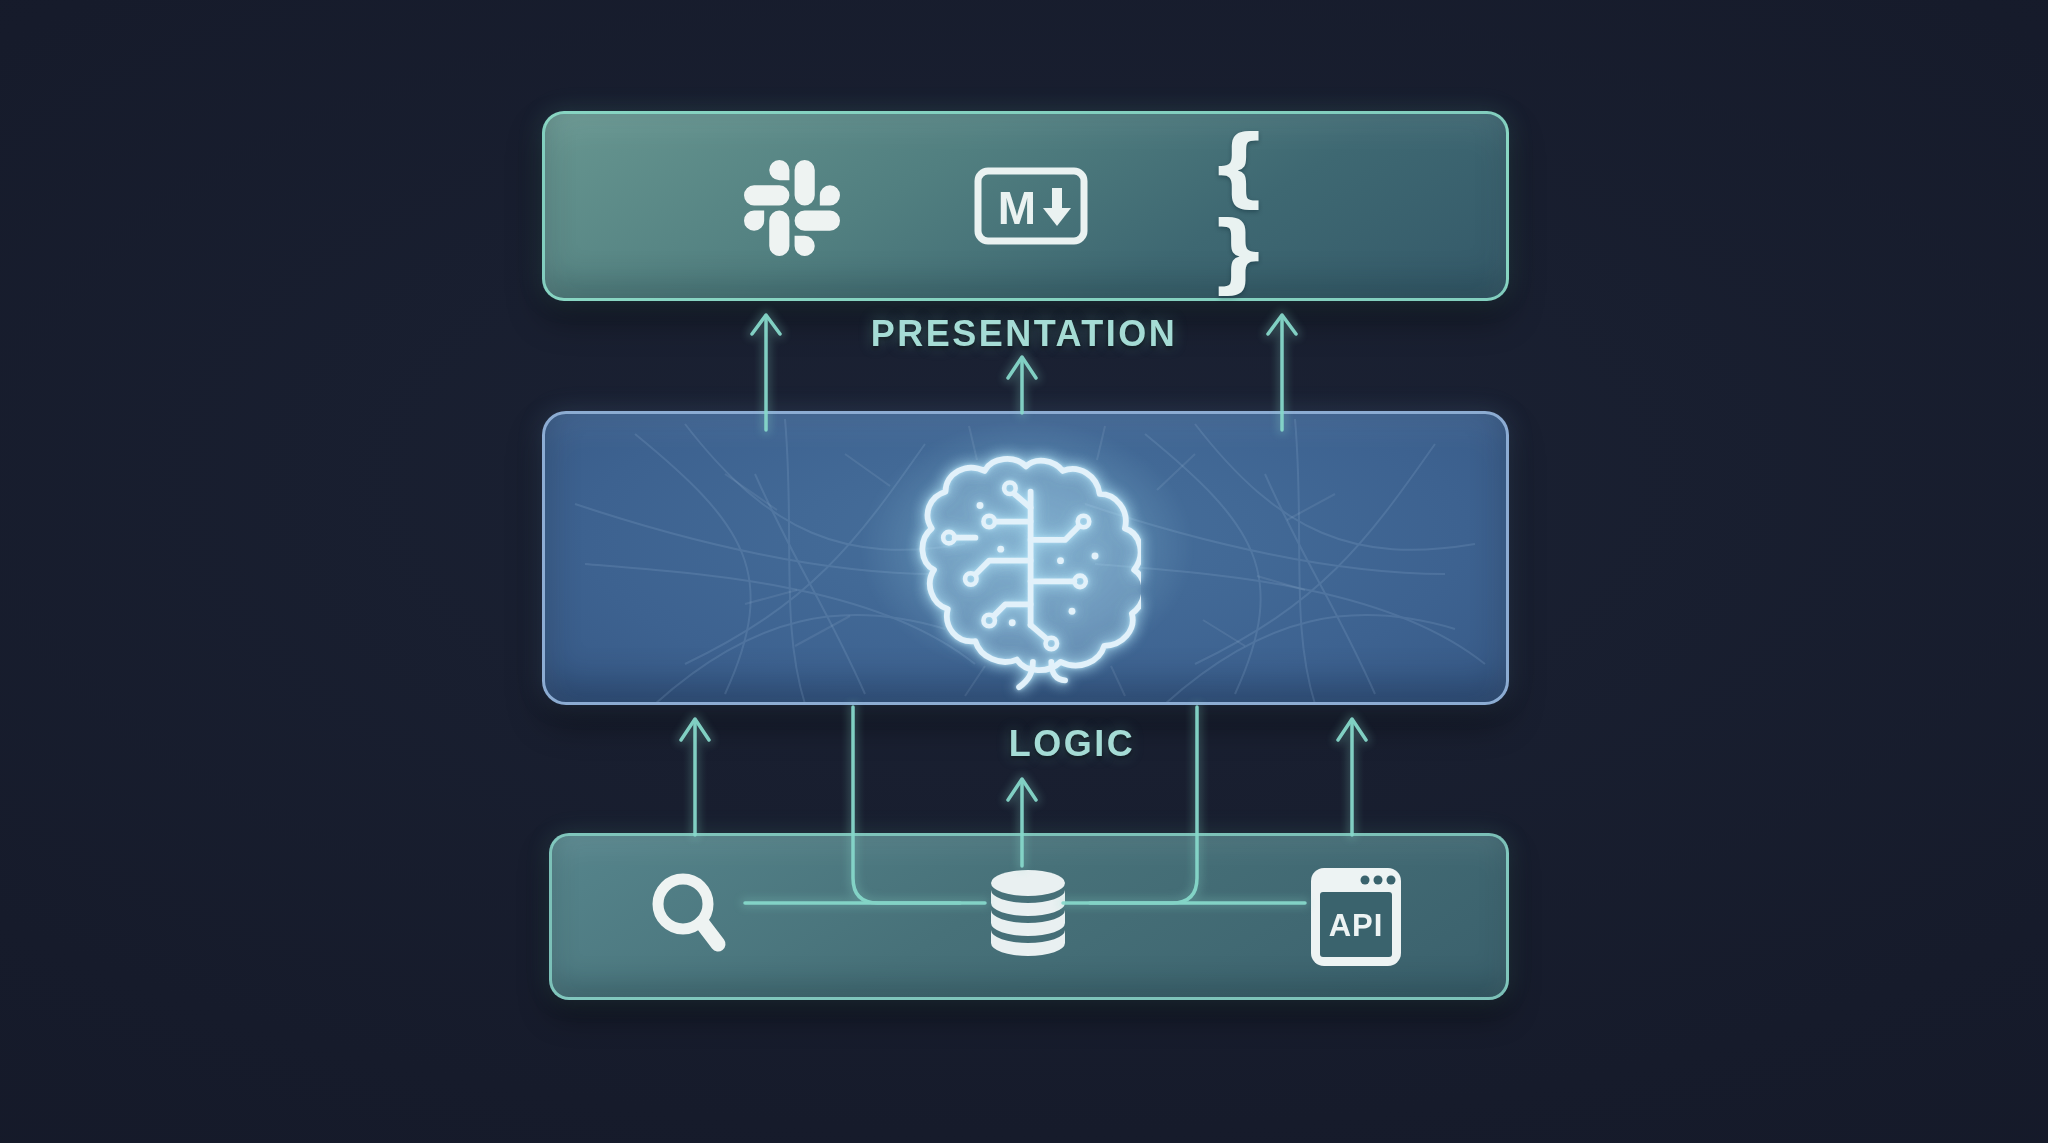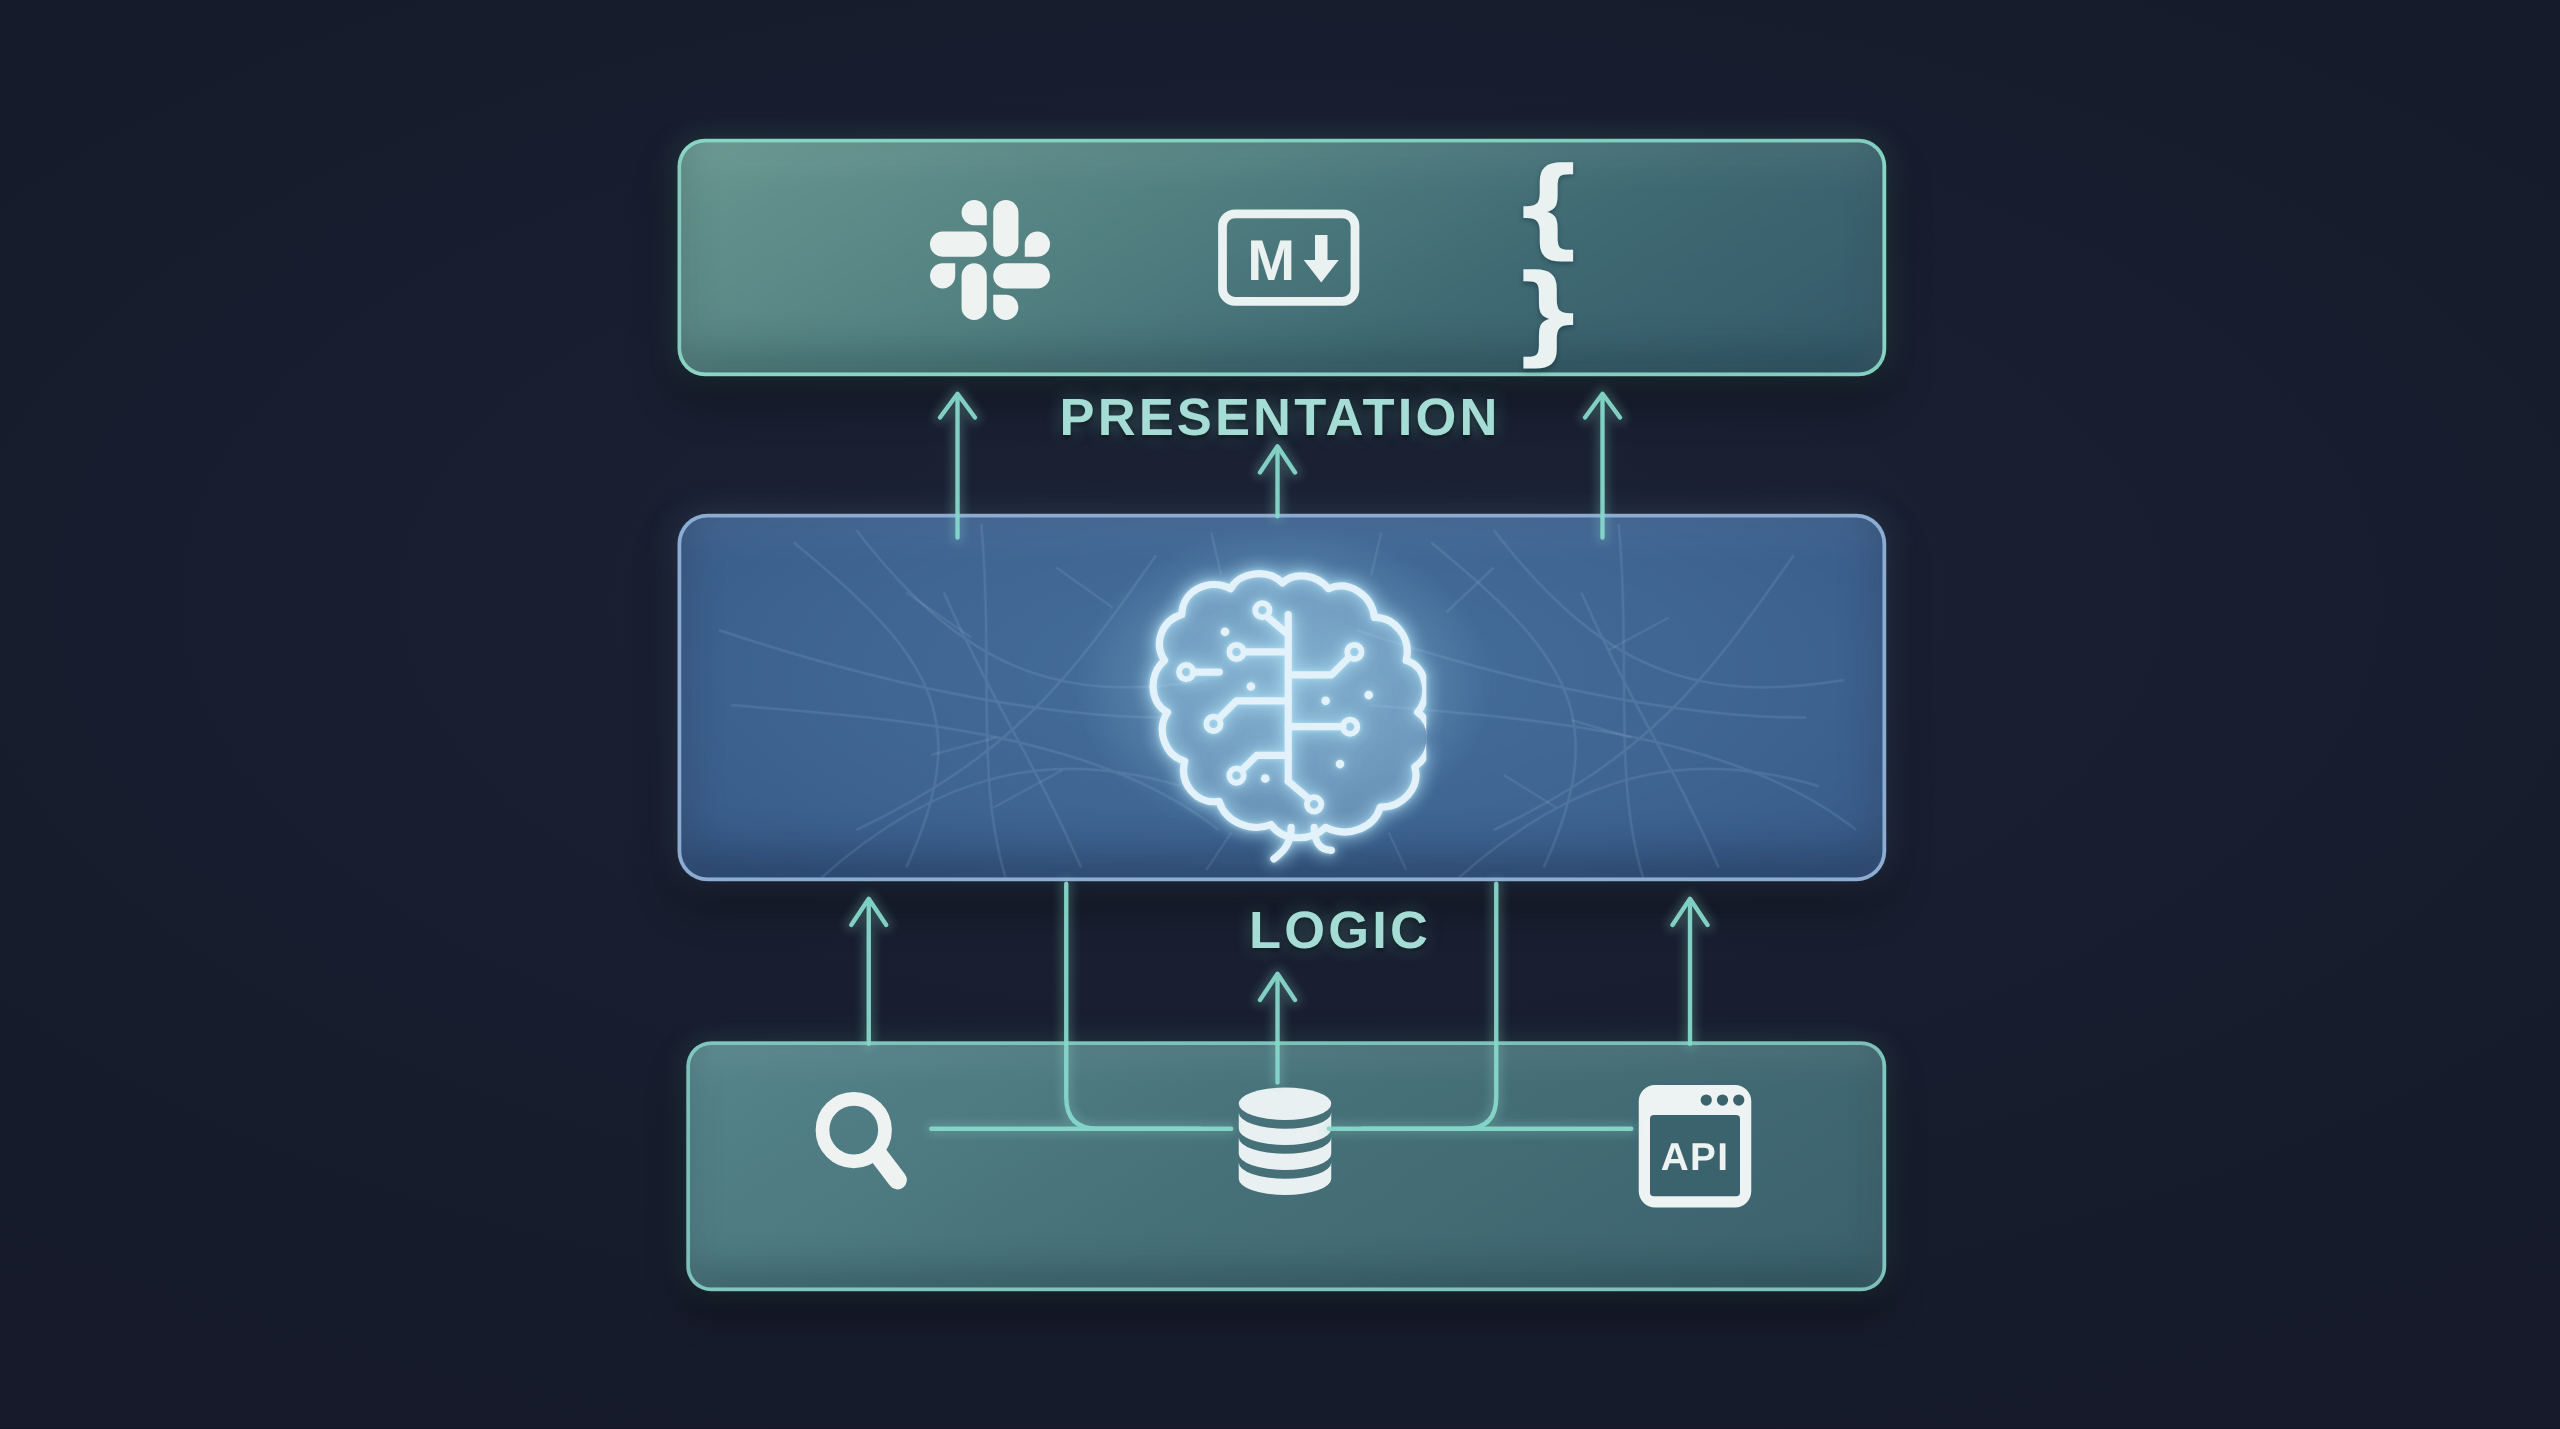--- a/index.html
+++ b/index.html
@@ -18,29 +18,29 @@
   }
   .bar-logic{
     left:542px;top:411px;width:967px;height:294px;border-radius:24px;
     border:3px solid rgba(150,181,218,.9);
     background:radial-gradient(120% 150% at 50% 42%, #47709c 0%, #3d6290 38%, #32527e 72%, #2b4a74 100%);
     box-shadow:inset 0 14px 34px rgba(255,255,255,.06), inset 0 -18px 34px rgba(5,15,35,.3),
                0 0 26px rgba(130,175,225,.18), 0 18px 34px rgba(0,0,0,.4);
     overflow:hidden;
   }
   .bar-data{
-    left:549px;top:833px;width:960px;height:200px;border-radius:20px;
+    left:549px;top:833px;width:960px;height:167px;border-radius:20px;
     border:3px solid rgba(140,216,202,.8);
     background:linear-gradient(148deg,#56858c 0%,#477179 45%,#3a606c 100%);
     box-shadow:inset 0 12px 28px rgba(255,255,255,.07), inset 0 -14px 26px rgba(10,30,40,.25),
                0 0 24px rgba(120,220,200,.15), 0 16px 30px rgba(0,0,0,.38);
   }
   .layer-label{
     position:absolute;left:0;width:2048px;height:46px;line-height:46px;
-    text-align:center;font-weight:700;font-size:42px;letter-spacing:2.5px;
+    text-align:center;font-weight:700;font-size:36px;letter-spacing:2.5px;
     color:#a5dcd5;text-shadow:0 0 14px rgba(120,205,190,.35), 0 2px 4px rgba(0,0,0,.65);
   }
   .label-presentation{top:311px;}
   .label-logic{top:721px;margin-left:48px;}
   .label-data{top:1021px;}
   .icon-wrap{position:absolute;display:flex;align-items:center;justify-content:center;}
   .braces{
     font-family:"DejaVu Sans","Liberation Sans",sans-serif;font-weight:700;
     font-size:86px;letter-spacing:8px;color:#e9f2f1;line-height:1;
     text-shadow:0 2px 4px rgba(0,30,40,.35);

